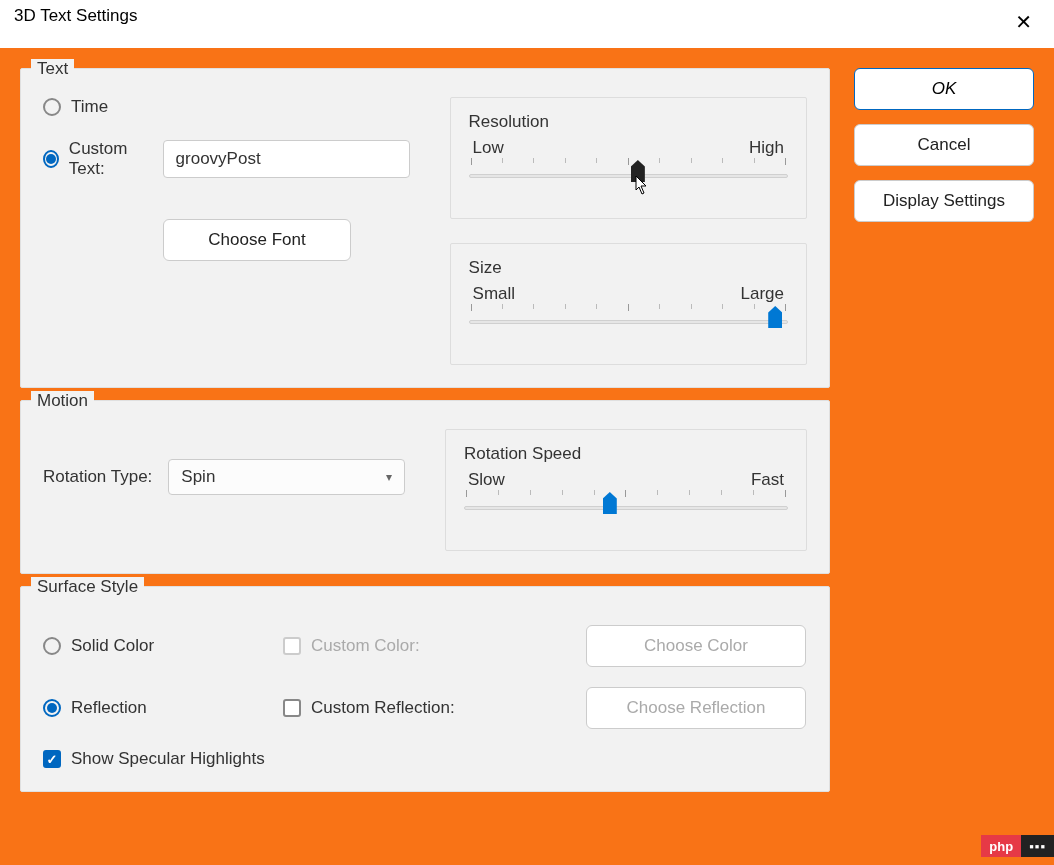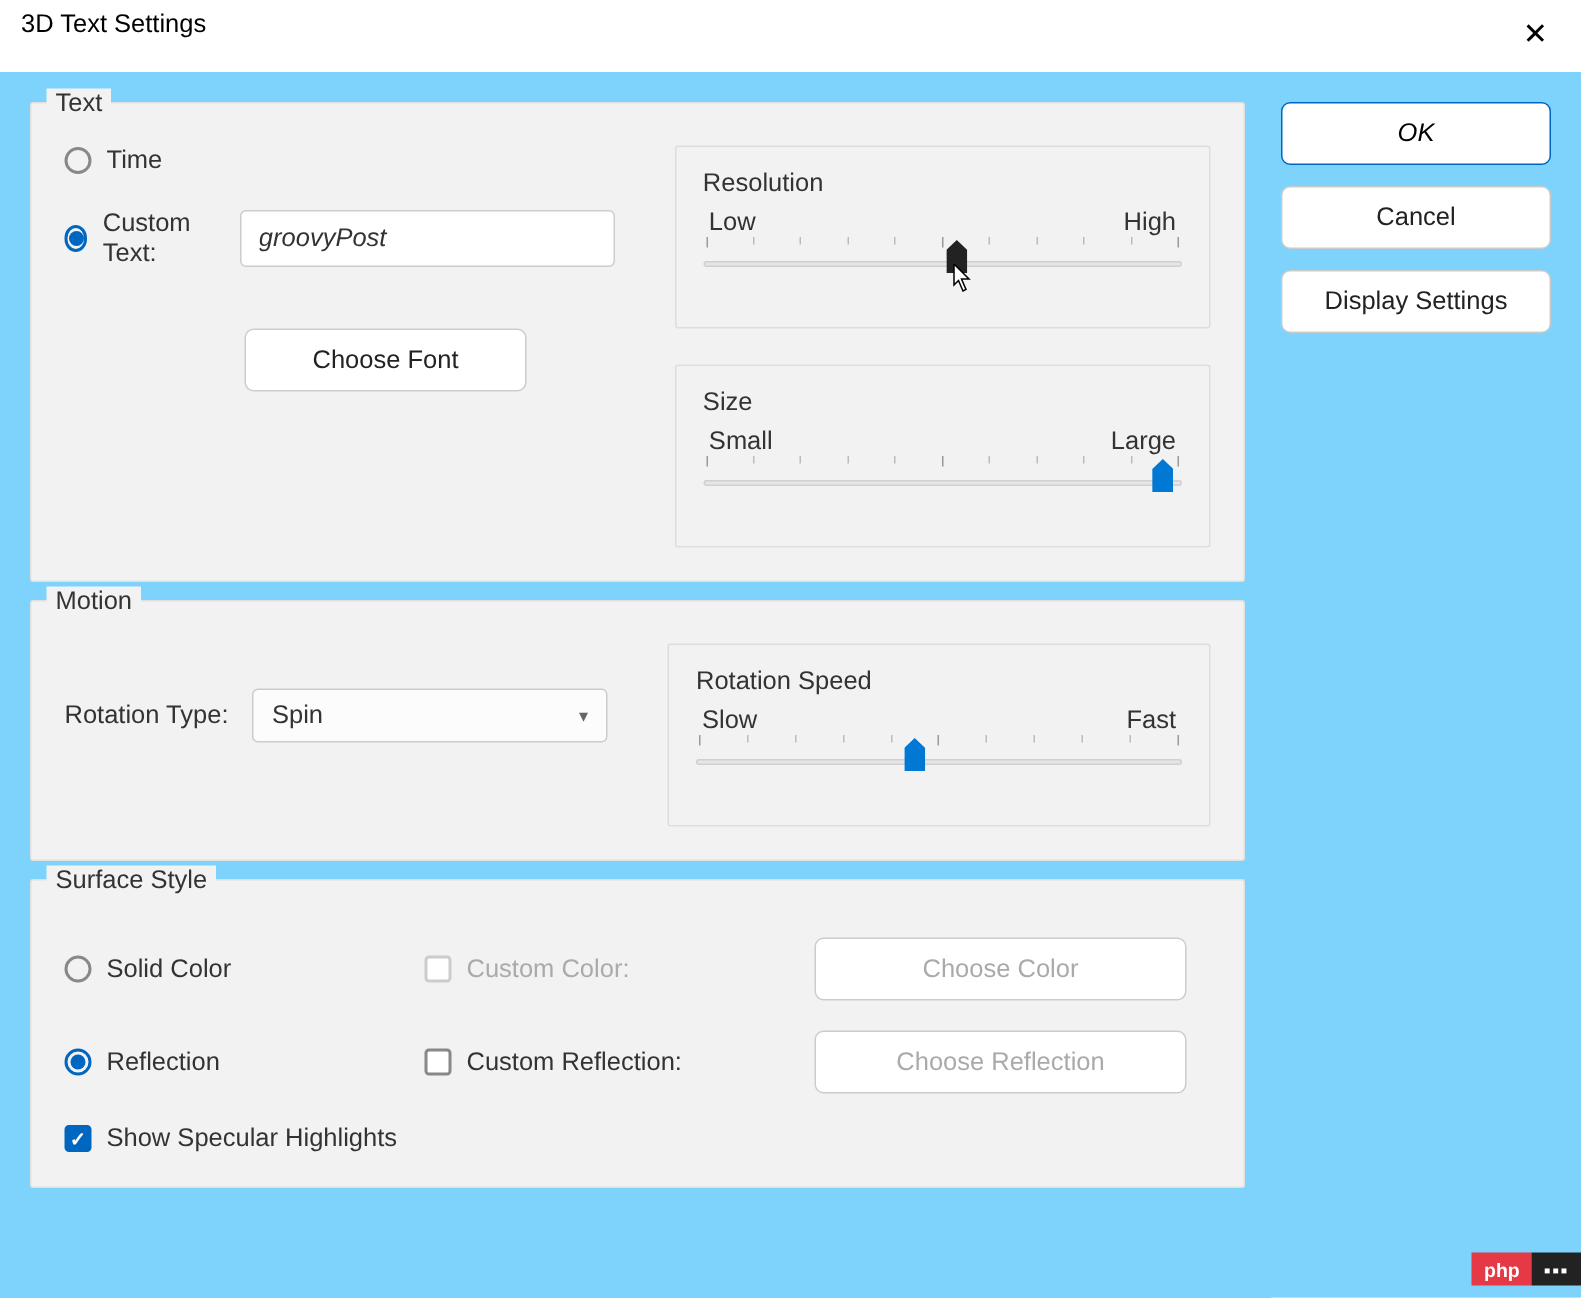--- a/index.html
+++ b/index.html
@@ -6,21 +6,21 @@
 body { margin: 0; background: #fff; width: 1054px; height: 865px; position: relative; }
 
 .titlebar {
   display: flex; justify-content: space-between;
   padding: 6px 14px; font-size: 17px; color: #000;
 }
 .close-x { font-size: 20px; font-weight: 400; cursor: pointer; padding: 4px 8px; }
 
 .body-area {
   position: absolute; top: 48px; left: 0; right: 0; bottom: 0;
-  background: #7dd3fc; padding: 20px 20px 0 20px;
+  background: #f97316; padding: 20px 20px 0 20px;
   display: flex; gap: 24px;
 }
 
 .left-col { flex: 1; display: flex; flex-direction: column; gap: 12px; }
 .right-col { width: 180px; display: flex; flex-direction: column; gap: 14px; }
 
 .group {
   border: 1px solid #e0e0e0; border-radius: 2px; position: relative;
   padding: 28px 22px 22px 22px; background: #f2f2f2;
 }
@@ -36,21 +36,21 @@
 .radio-row { display: flex; align-items: center; gap: 10px; font-size: 17px; color: #333; margin-bottom: 22px; }
 .radio {
   width: 18px; height: 18px; border: 2px solid #888; border-radius: 50%;
   display: inline-flex; align-items: center; justify-content: center; cursor: pointer;
 }
 .radio.selected { border-color: #0067c0; }
 .radio.selected::after { content: ""; width: 10px; height: 10px; background: #0067c0; border-radius: 50%; }
 
 .text-input {
   width: 270px; height: 38px; background: #fff; border: 1px solid #ccc;
-  border-radius: 4px; padding: 0 12px; font-size: 17px; color: #333; font-style: italic;
+  border-radius: 4px; padding: 0 12px; font-size: 17px; color: #333;
 }
 
 .btn {
   background: #fff; border: 1px solid #ccc; border-radius: 6px;
   padding: 10px 0; font-size: 17px; color: #222; text-align: center; cursor: pointer;
 }
 .btn.primary { border: 1px solid #0067c0; color: #000; font-style: italic; }
 .btn.wide { width: 100%; }
 .btn.disabled { color: #aaa; cursor: default; }
 
@@ -87,21 +87,21 @@
   display: flex; align-items: center; justify-content: space-between; padding: 0 12px; font-size: 17px; color: #333;
   cursor: pointer;
 }
 .chev { font-size: 12px; color: #666; }
 
 .surface-rows { display: flex; flex-direction: column; gap: 20px; margin-top: 10px; }
 .surface-row { display: flex; align-items: center; }
 .surface-col1 { width: 240px; display: flex; align-items: center; gap: 10px; font-size: 17px; color: #333; }
 .surface-col2 { width: 260px; display: flex; align-items: center; gap: 10px; font-size: 17px; }
 .surface-col2.disabled { color: #aaa; }
-.surface-col3 { width: 248px; }
+.surface-col3 { width: 220px; margin-left: 43px; }
 
 .checkbox {
   width: 18px; height: 18px; border: 2px solid #888; border-radius: 3px; display: inline-flex;
   align-items: center; justify-content: center; cursor: pointer; background: #fff;
 }
 .checkbox.disabled { border-color: #ccc; cursor: default; }
 .checkbox.checked { background: #0067c0; border-color: #0067c0; }
 .checkbox.checked::after { content: "✓"; color: #fff; font-size: 13px; font-weight: bold; }
 
 .watermark {

